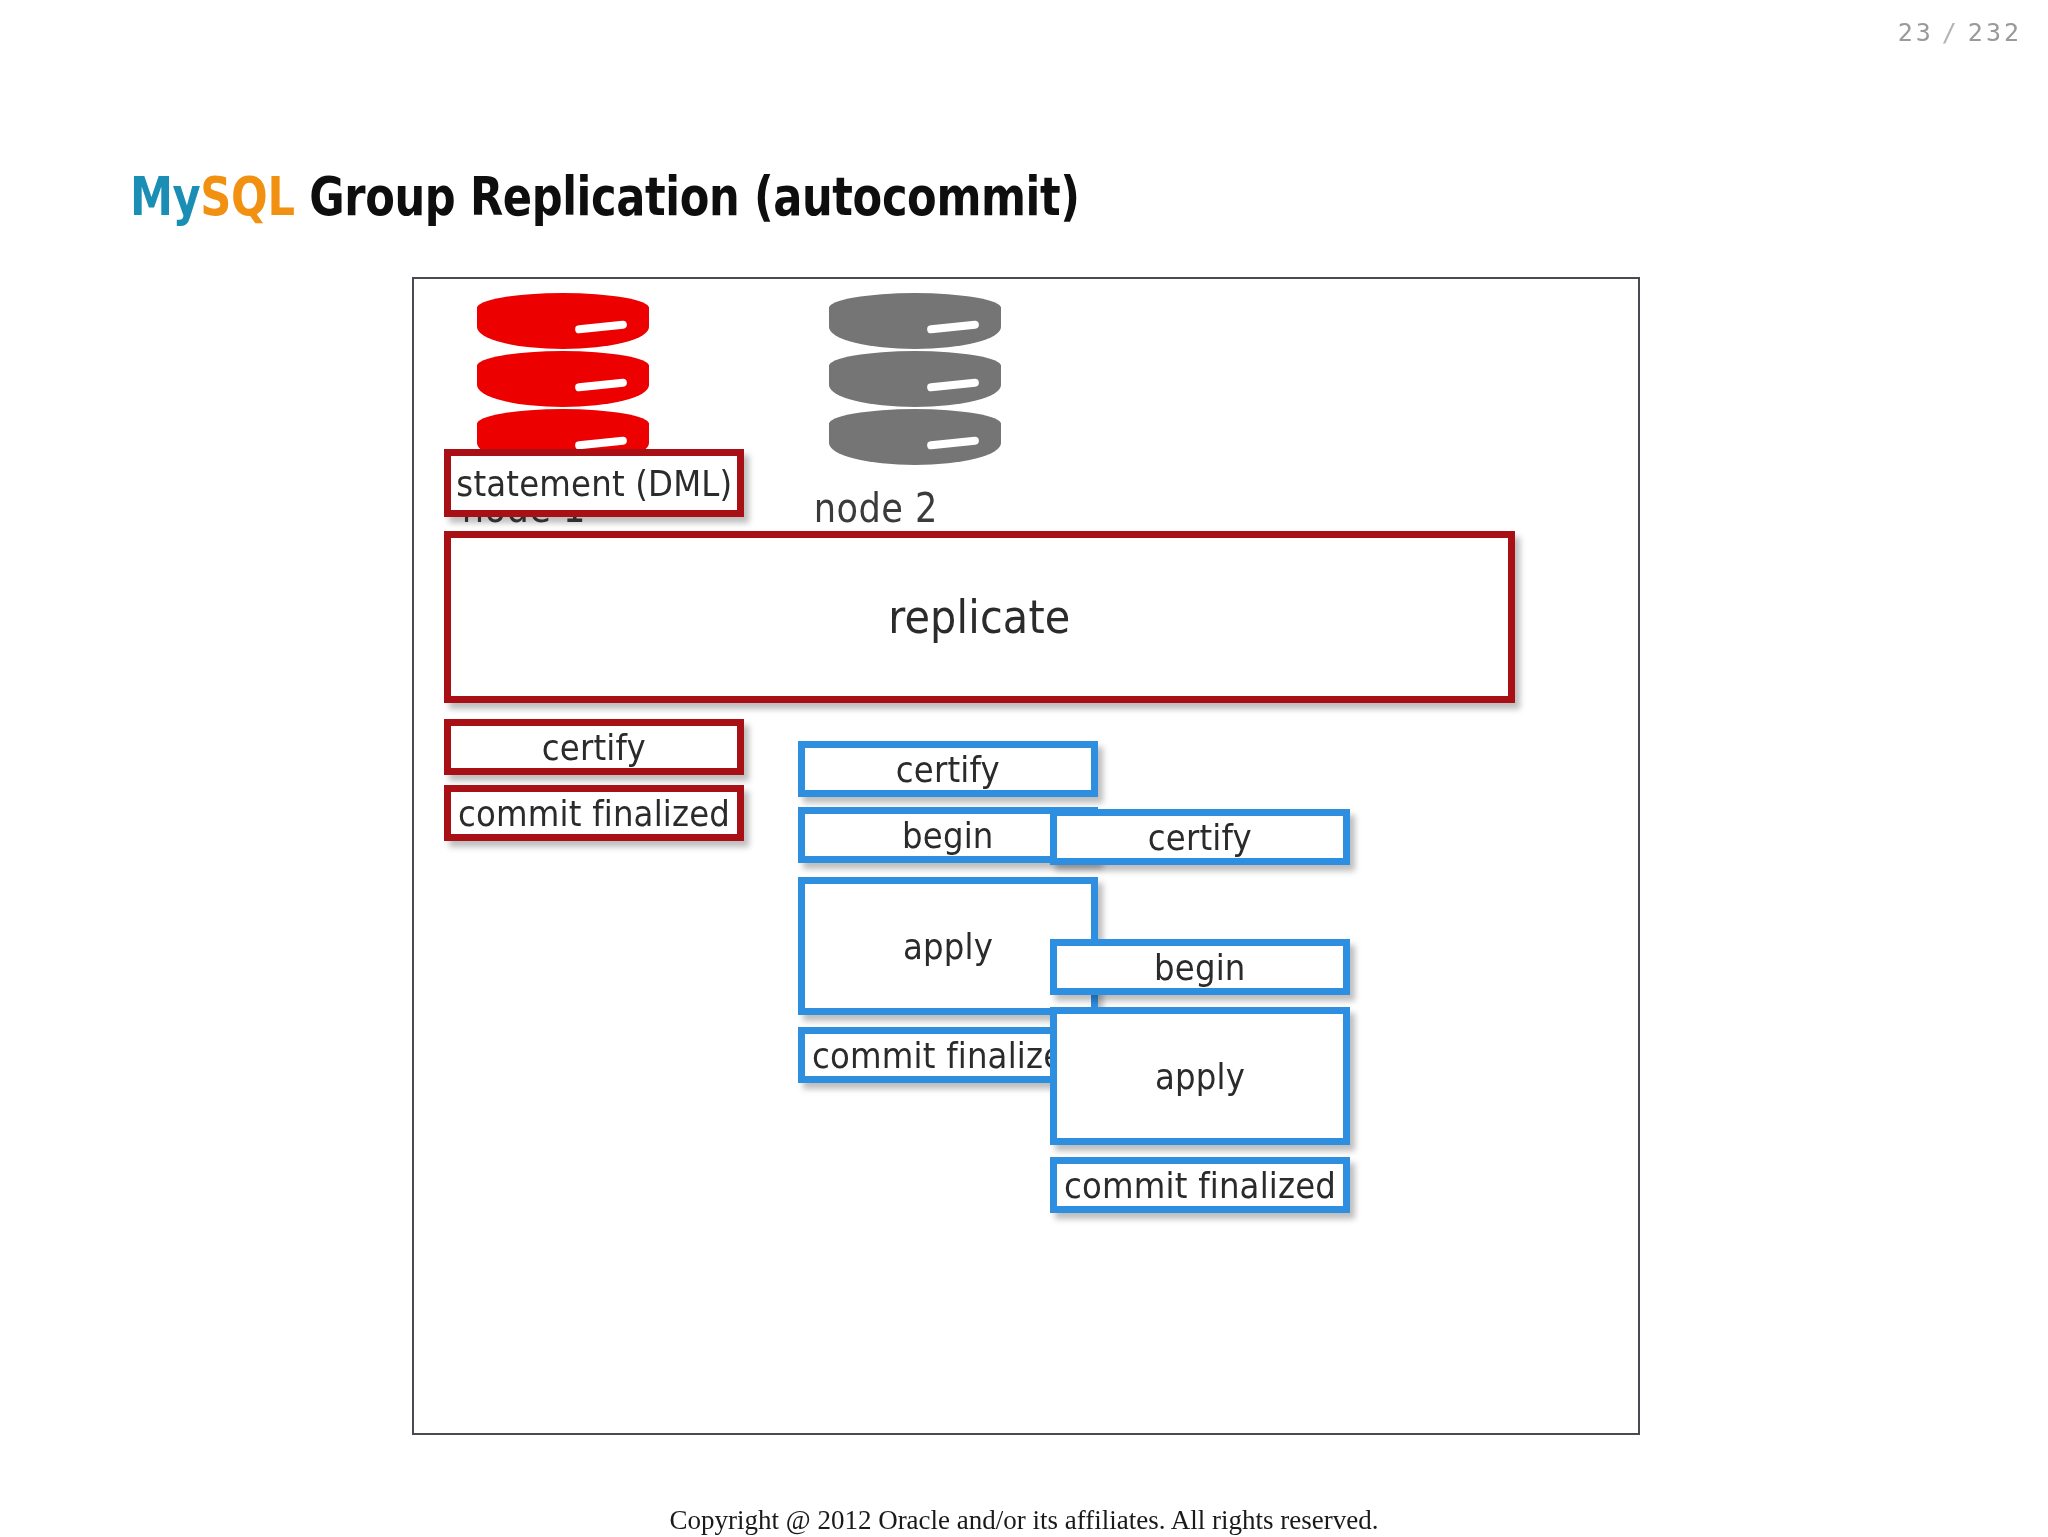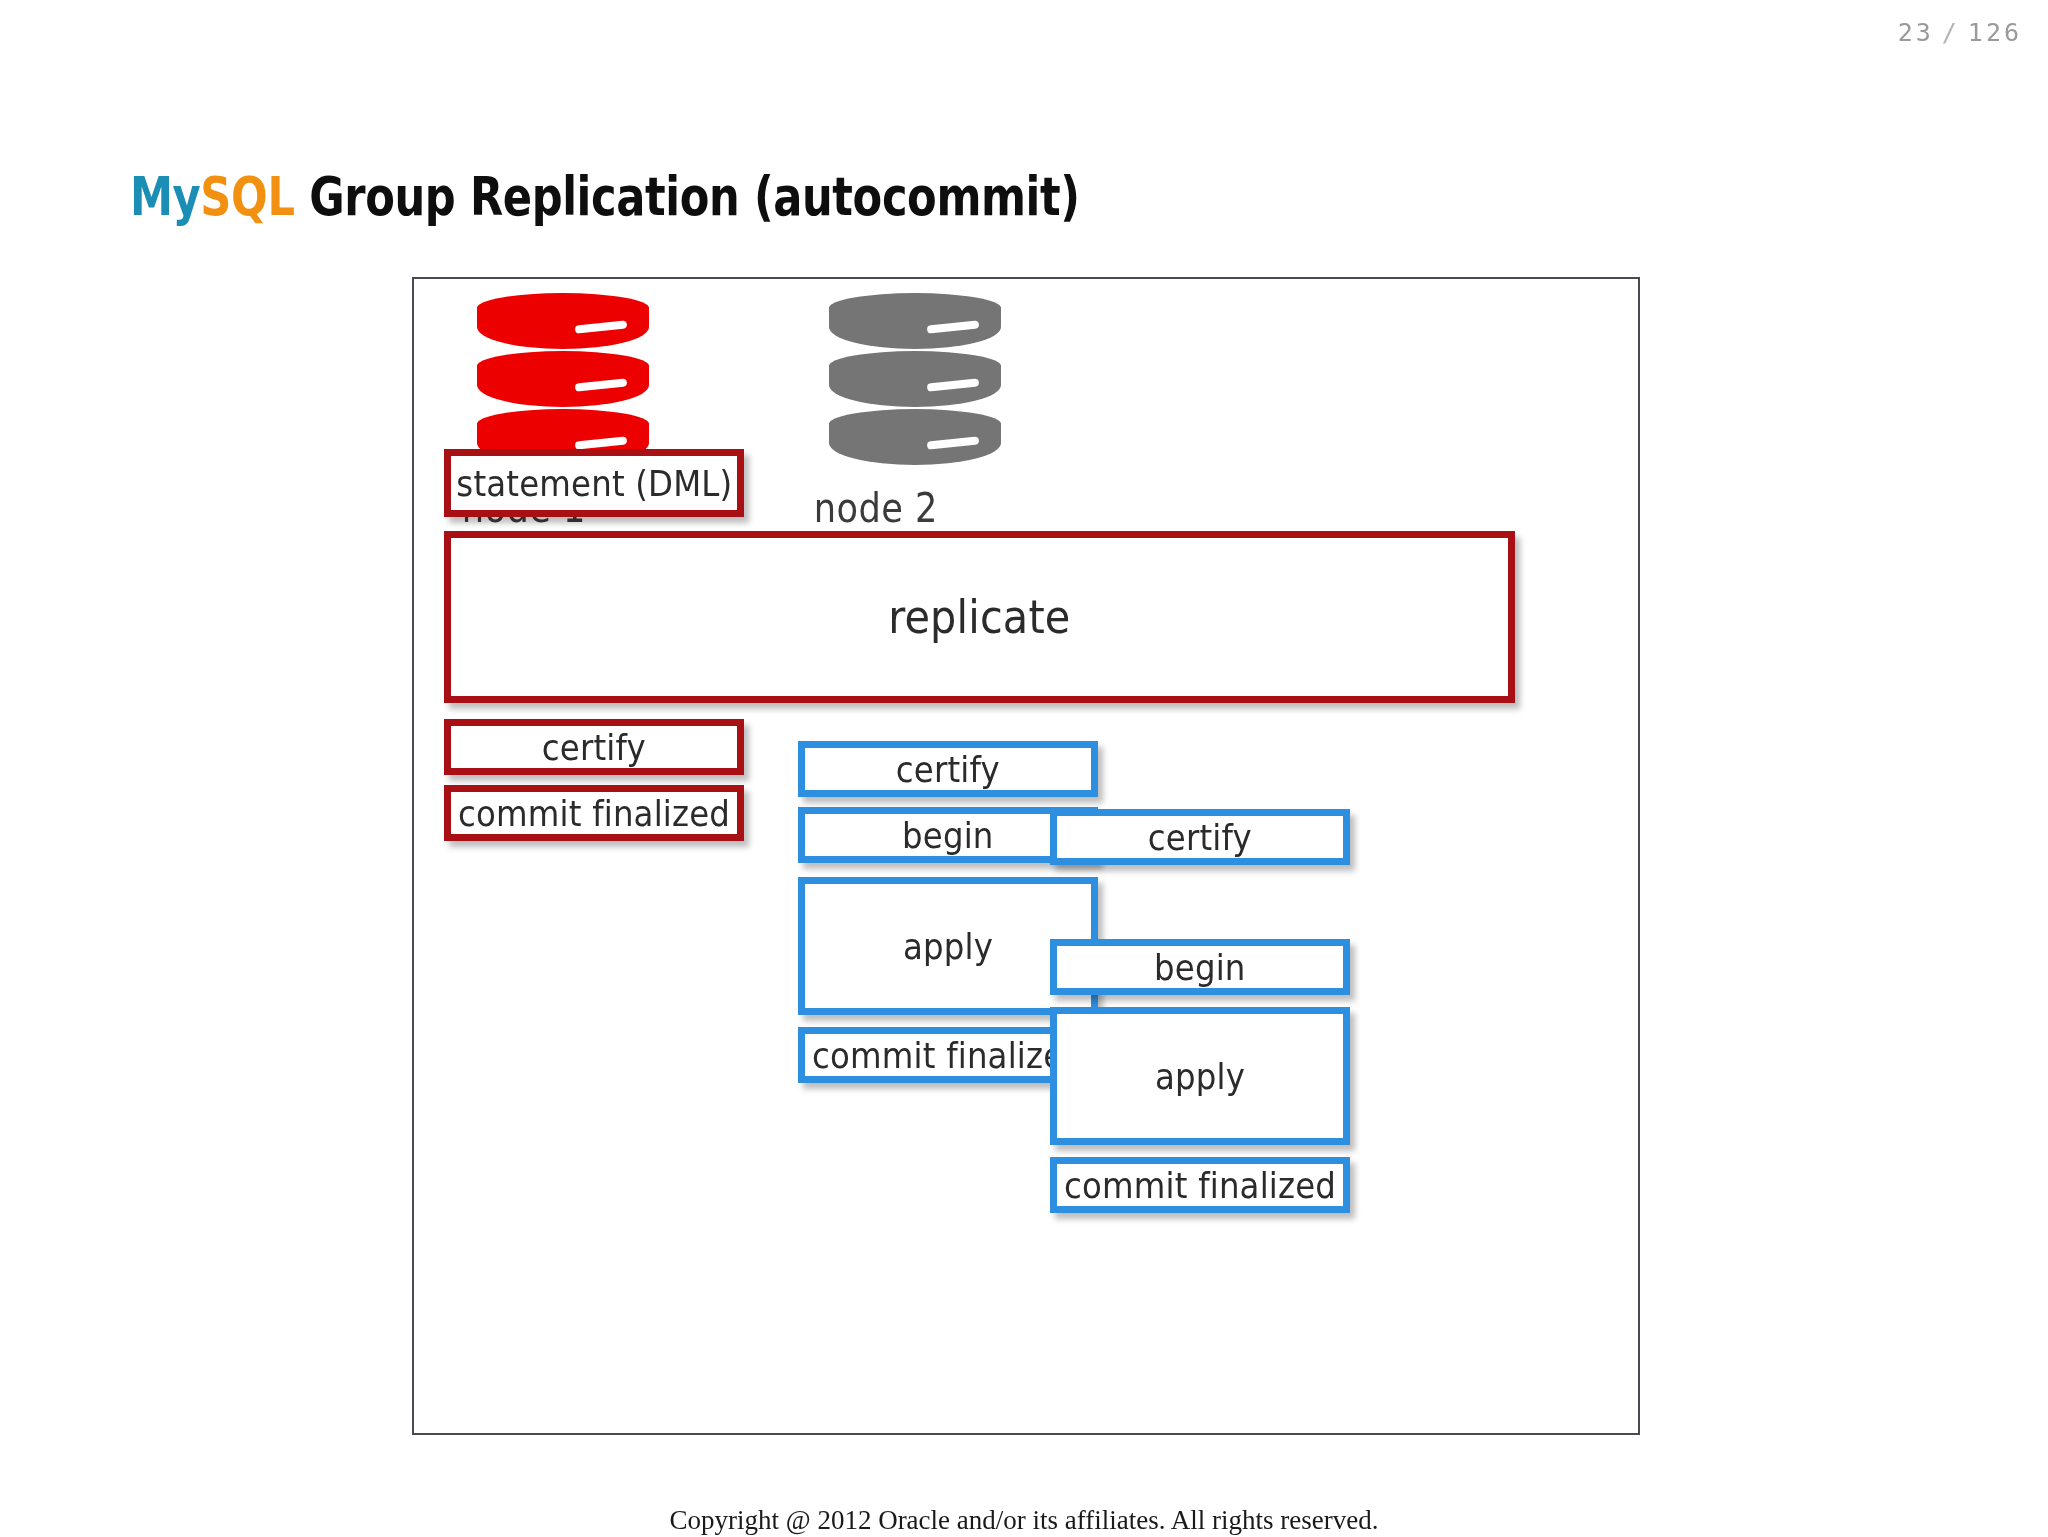--- a/index.html
+++ b/index.html
@@ -172,21 +172,21 @@
     font-size: 27px;
     color: #1a1a1a;
   }
 </style>
 </head>
 <body>
 
 <div class="page-indicator">
   <span>23</span>
   <span class="sep">/</span>
-  <span>126</span>
+  <span>232</span>
 </div>
 
 <h1 class="slide-title"><span class="my">My</span><span class="sql">SQL</span><span class="rest"> Group Replication (autocommit)</span></h1>
 
 <div class="diagram-frame">
 
   <div class="node node-1">
     <div class="db-icon">
       <div class="db-seg db-s1">
         <div class="body" style="background:#ED0000"></div>

